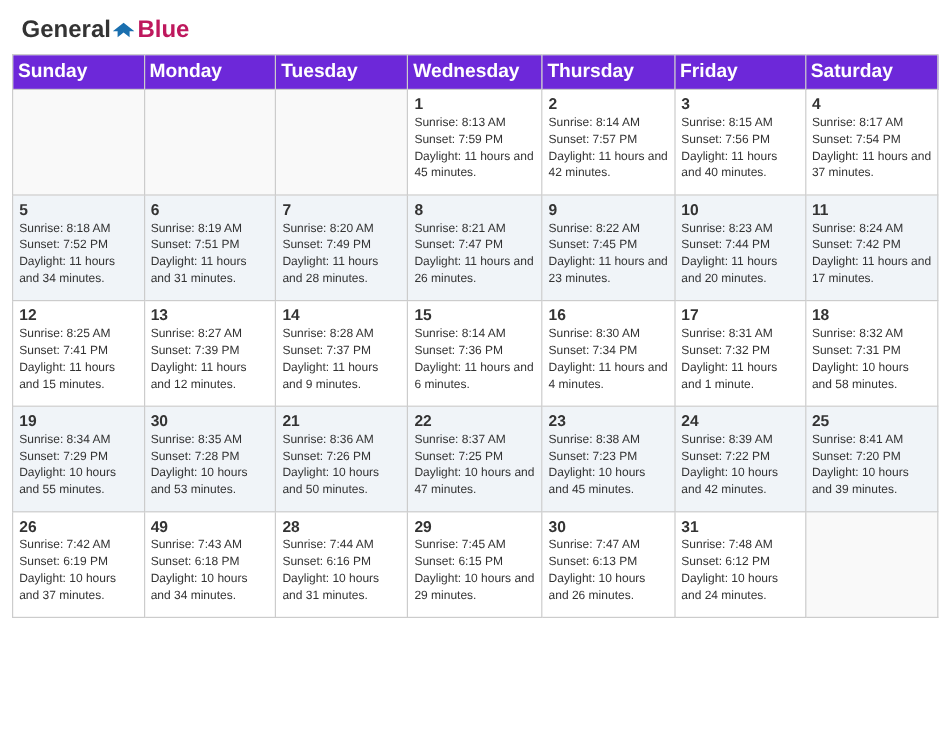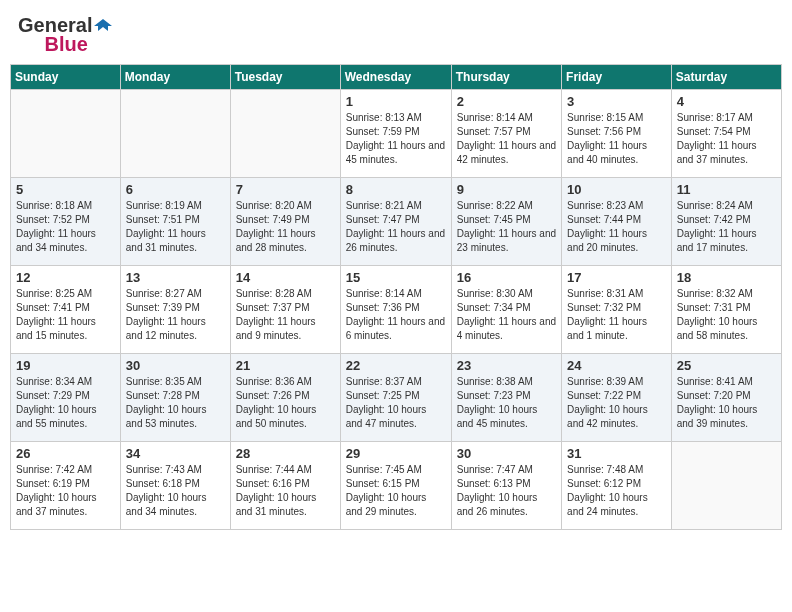--- a/index.html
+++ b/index.html
@@ -12,47 +12,47 @@
     }
     .header {
       display: flex;
       justify-content: space-between;
       align-items: flex-start;
       margin-bottom: 4px;
       padding: 4px 8px;
     }
     .logo {
       display: flex;
-      flex-direction: column;
-      align-items: center;
+      flex-direction: row;
+      align-items: flex-end;
     }
     .title-block {
       text-align: right;
     }
     .month-title {
       font-size: 32px;
       font-weight: bold;
       color: #333;
       line-height: 1.1;
     }
     .subtitle {
       font-size: 14px;
       color: #555;
     }
     .calendar {
       width: 100%;
       border-collapse: collapse;
       font-size: 11px;
     }
     .calendar thead th {
-      background-color: #0f766e;
+      background-color: #6d28d9;
       color: #fff;
       padding: 5px 4px;
       text-align: left;
-      font-size: 12px;
+      font-size: 16px;
       font-weight: bold;
       border: 1px solid #ccc;
     }
     .calendar tbody td {
       border: 1px solid #ccc;
       vertical-align: top;
       padding: 4px 5px;
       width: 113px;
       min-height: 80px;
       height: 88px;
@@ -270,21 +270,21 @@
         </td>
       </tr>
       <tr>
         <td>
           <span class="day-number">26</span>
           <div class="day-info">Sunrise: 7:42 AM
 Sunset: 6:19 PM
 Daylight: 10 hours and 37 minutes.</div>
         </td>
         <td>
-          <span class="day-number">34</span>
+          <span class="day-number">49</span>
           <div class="day-info">Sunrise: 7:43 AM
 Sunset: 6:18 PM
 Daylight: 10 hours and 34 minutes.</div>
         </td>
         <td>
           <span class="day-number">28</span>
           <div class="day-info">Sunrise: 7:44 AM
 Sunset: 6:16 PM
 Daylight: 10 hours and 31 minutes.</div>
         </td>

